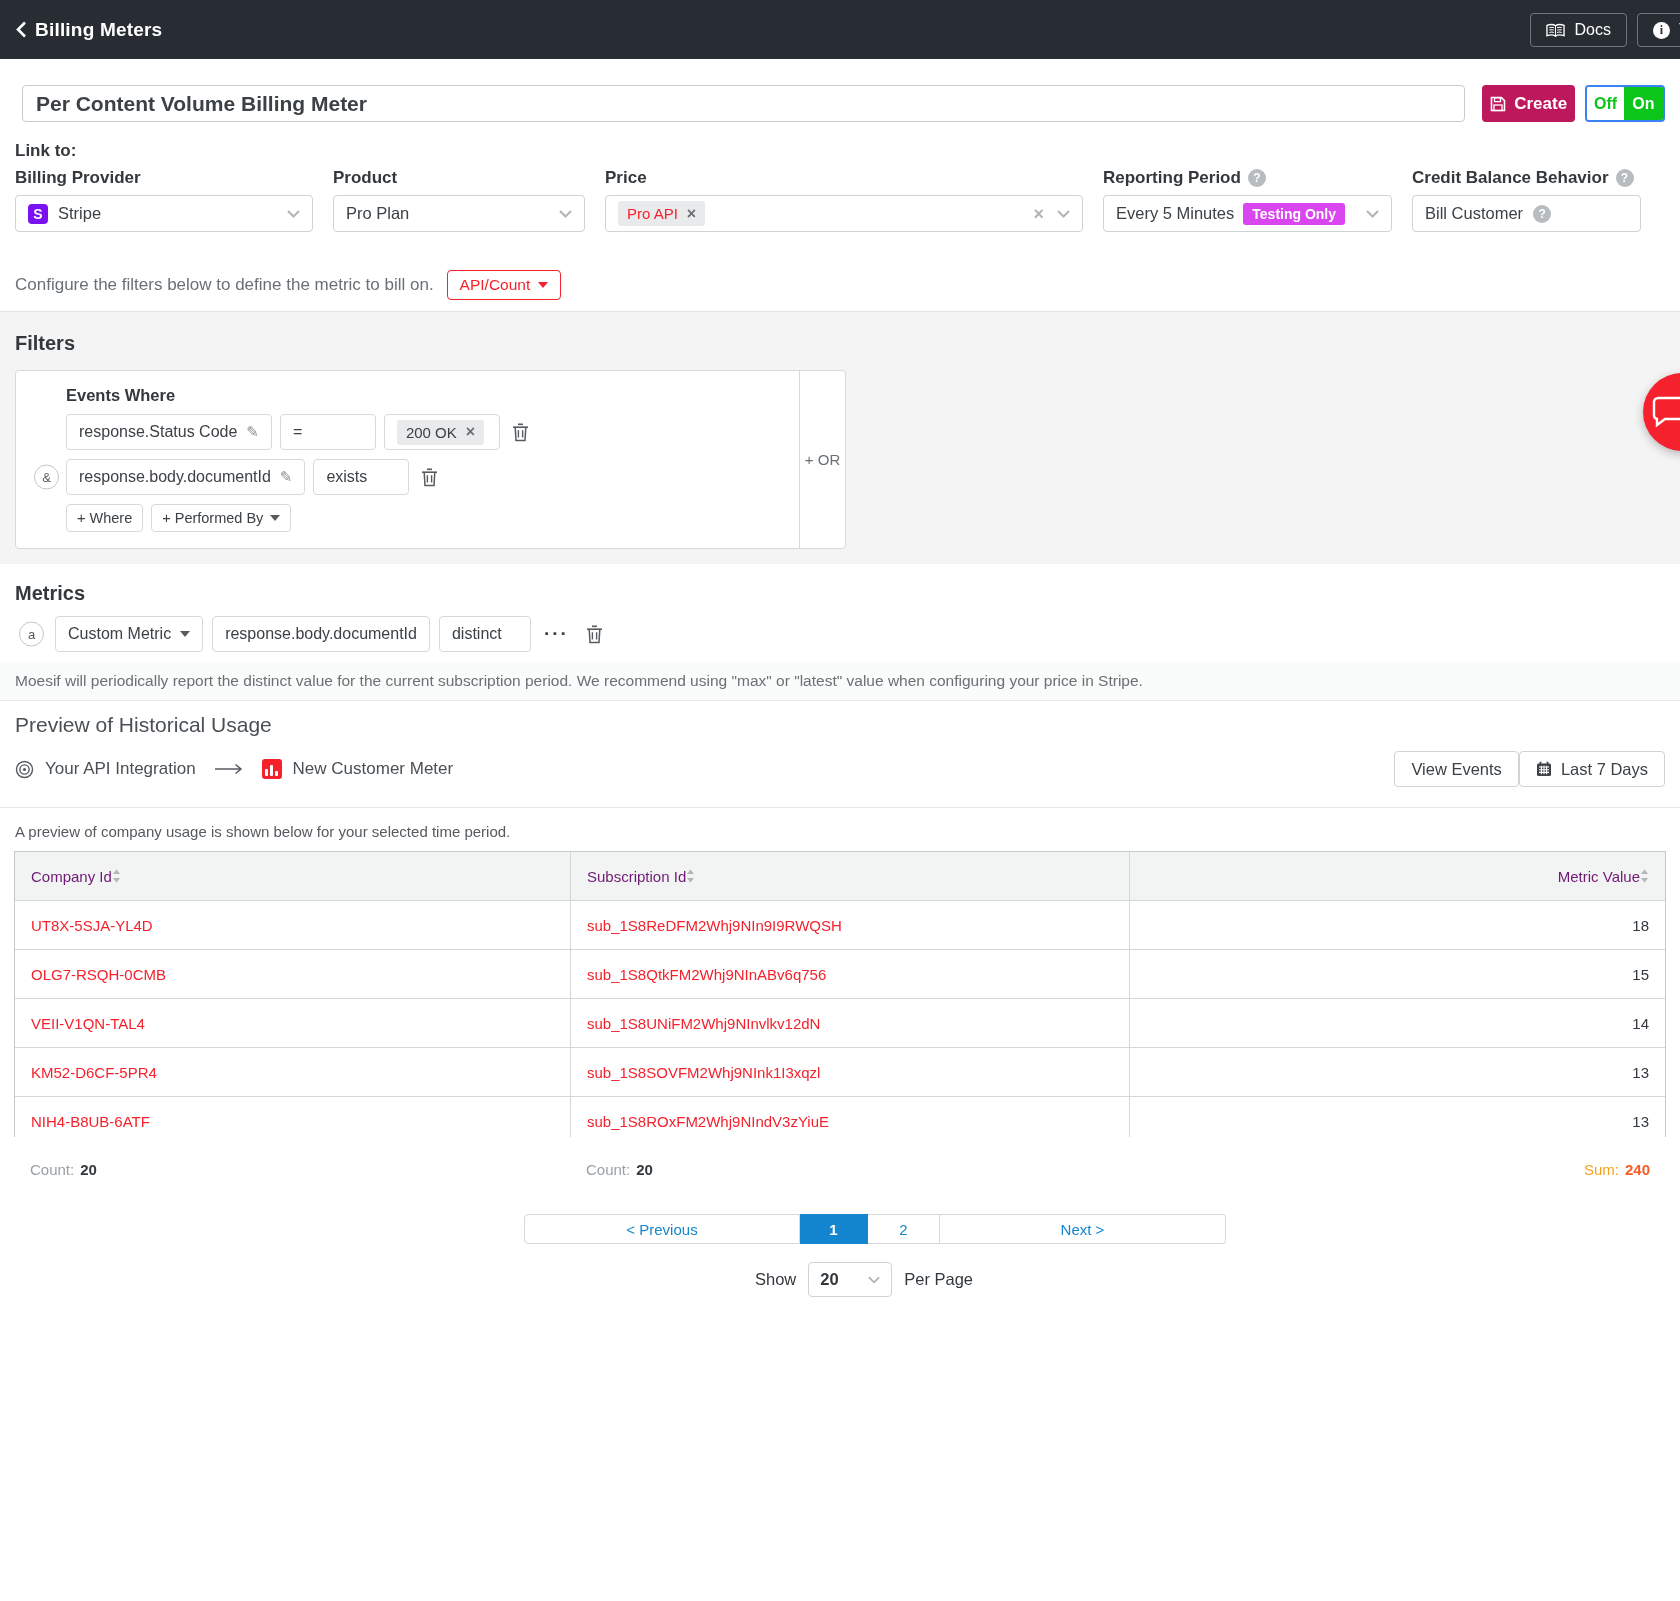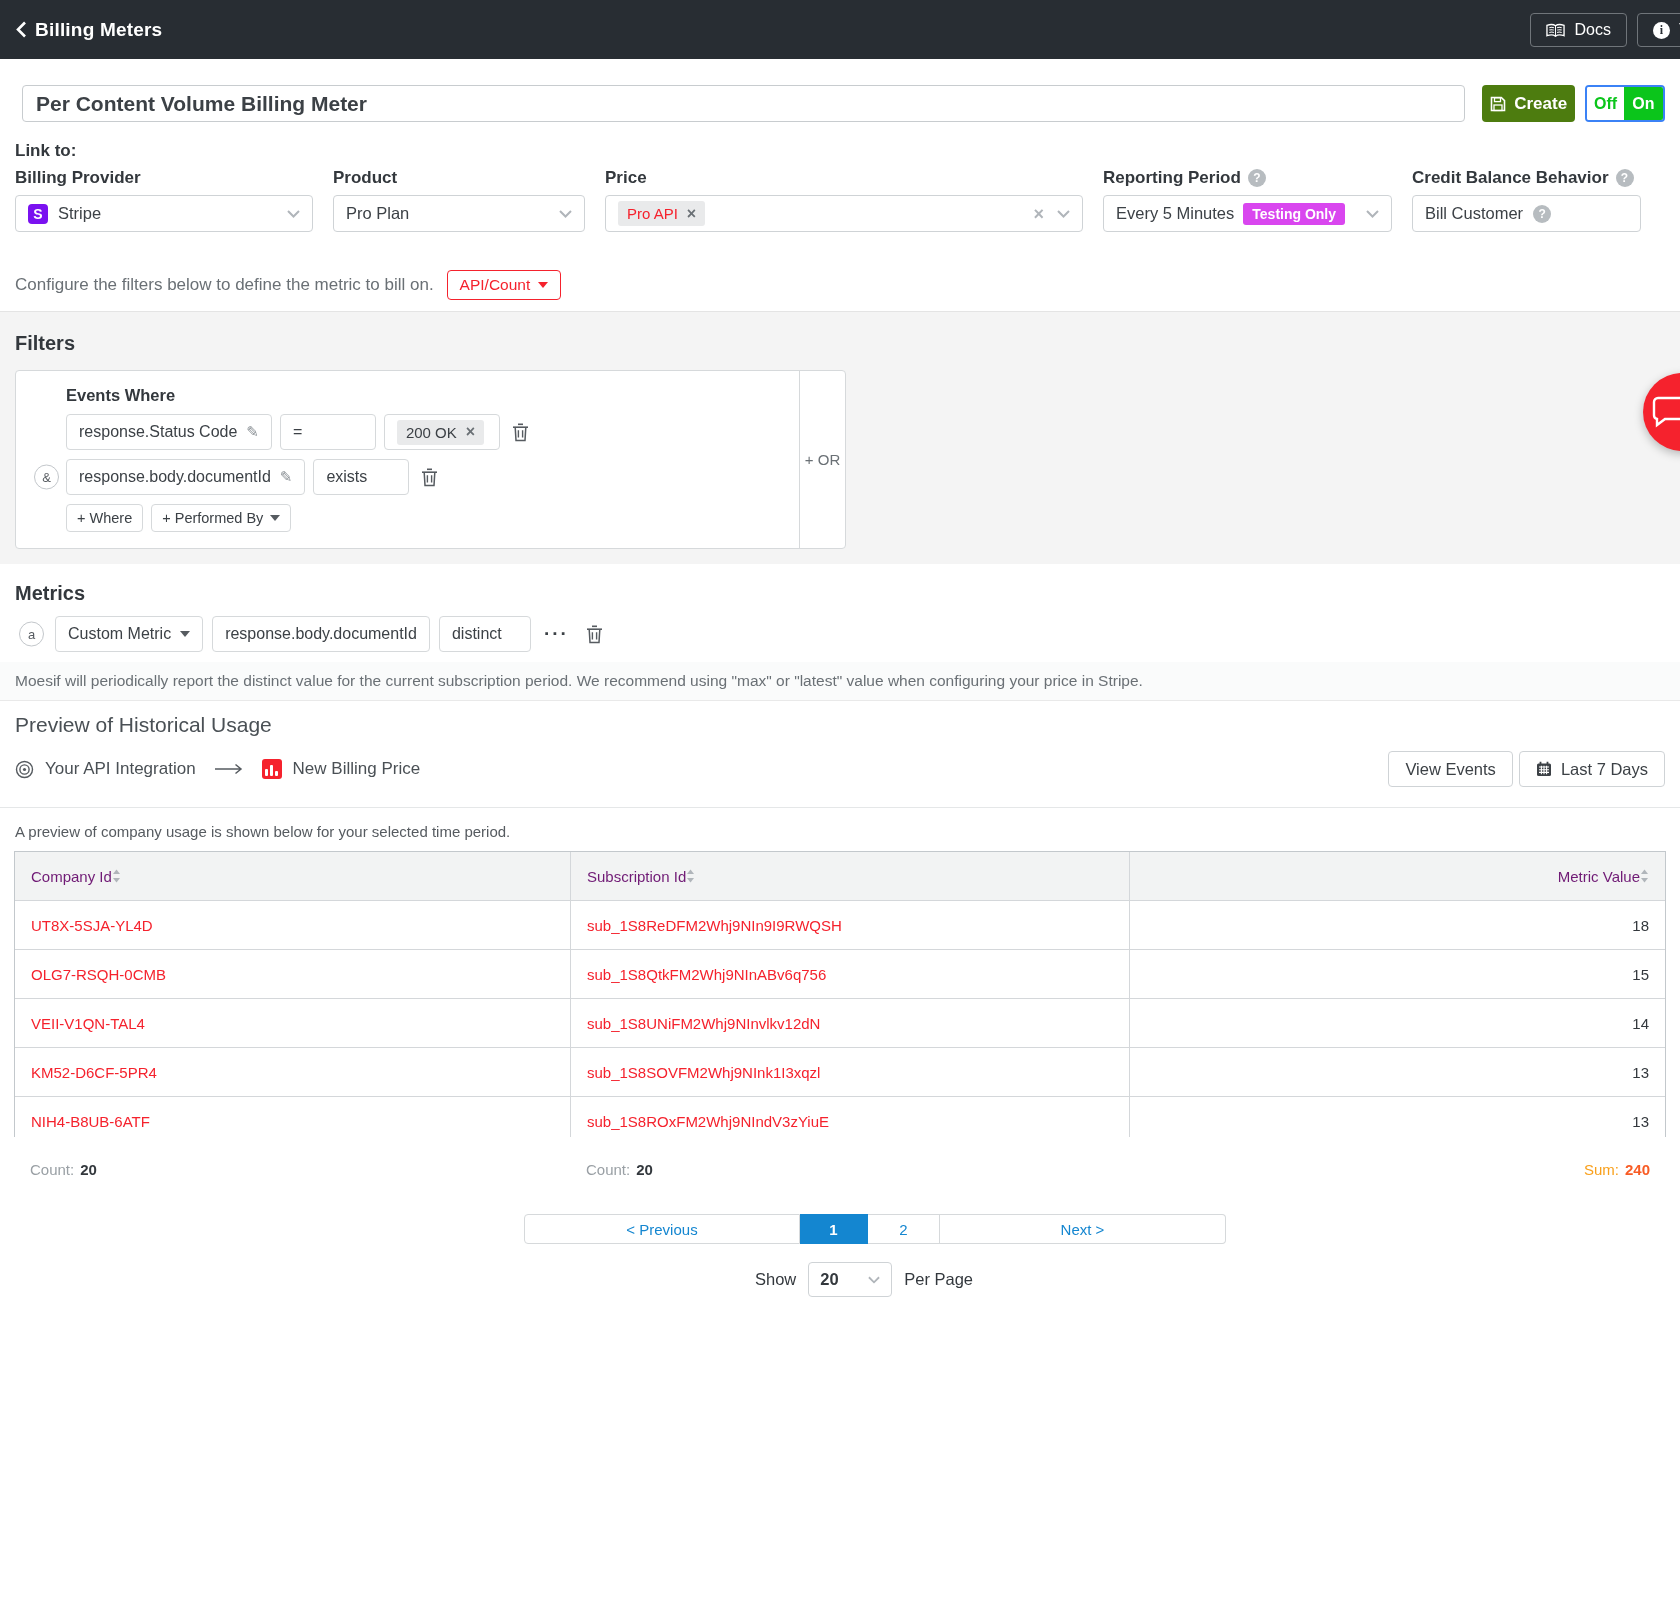--- a/index.html
+++ b/index.html
@@ -14,21 +14,21 @@
   .topbar-actions { position:absolute; right:-46px; top:13px; display:flex; gap:10px; }
   .tb-btn { display:flex; align-items:center; gap:9px; border:1px solid #70757a; border-radius:4px;
             padding:7px 15px; color:#fff; font-size:16px; background:transparent; cursor:pointer; white-space:nowrap; }
   .info-circle { width:17px; height:17px; border-radius:50%; background:#fff; color:#282d33;
                  font-size:12px; font-weight:bold; display:flex; align-items:center; justify-content:center; font-family:"Liberation Serif",serif; }
 
   
   .title-row { display:flex; align-items:center; margin:26px 15px 0 22px; height:37px; }
   .meter-name-input { flex:0 0 1443px; height:37px; border:1px solid #c8cccf; border-radius:4px;
                       font-family:"Liberation Sans",sans-serif; font-size:21px; font-weight:bold; color:#3c4146; padding:0 13px; outline:none; }
-  .create-btn { margin-left:17px; width:100px; height:37px; background:#4d7c0f; border:none; border-radius:4px;
+  .create-btn { margin-left:17px; width:100px; height:37px; background:#be185d; border:none; border-radius:4px;
                 color:#fff; font-size:17px; font-weight:bold; display:flex; align-items:center; justify-content:center; gap:8px; cursor:pointer; }
   .toggle { margin-left:10px; display:flex; height:37px; border:2px solid #3b82f6; border-radius:4px; overflow:hidden; }
   .toggle .seg { display:flex; align-items:center; justify-content:center; font-size:16px; font-weight:bold; cursor:pointer; }
   .toggle .off { width:39px; background:#fff; color:#0bc51b; }
   .toggle .on  { width:42px; background:#0bc51b; color:#fff; }
 
   
   .linkto-label { margin:19px 0 0 15px; font-size:17px; font-weight:bold; color:#33383d; }
   .fields-row { display:flex; margin:7px 0 0 15px; }
   .field { display:flex; flex-direction:column; }
@@ -80,21 +80,21 @@
   .m-row { position:relative; display:flex; align-items:center; gap:9px; margin-top:11px; padding-left:40px; }
   .more-dots { font-size:19px; font-weight:bold; color:#3c4146; letter-spacing:2px; cursor:pointer; padding:0 4px; }
   .note-band { margin-top:10px; background:#fafbfb; border-bottom:1px solid #e9e9e9; padding:10px 15px; font-size:15.5px; color:#6a7075; }
 
   
   .preview-heading { margin:12px 15px 0; font-size:21px; color:#4a5055; }
   .integration-row { display:flex; align-items:center; margin:14px 15px 0; height:36px; }
   .integ-left { display:flex; align-items:center; gap:11px; font-size:17px; color:#4a5055; }
   .meter-icon { width:20px; height:20px; border-radius:3px; background:#f5222d; display:flex; align-items:flex-end; justify-content:center; gap:2px; padding:3px 3px 3px; }
   .meter-icon i { display:block; width:3px; background:#fff; border-radius:1px; }
-  .integ-actions { margin-left:auto; display:flex; gap:6px;border-radius:14px; }
+  .integ-actions { margin-left:auto; display:flex; gap:0;border-radius:14px; }
   .outline-btn { border:1px solid #cfd3d6; border-radius:4px; background:#fff; height:36px; padding:0 16px;
                  font-size:16.5px; color:#3c4146; display:flex; align-items:center; gap:9px; cursor:pointer; }
   .hr { margin-top:20px; border-top:1px solid #e5e7e8; }
   .description { margin:15px 15px 0; font-size:15px; color:#565b60; }
 
   
   .table-clip { margin:11px 0 0 14px; width:1652px; height:286px; overflow:hidden; }
   .usage-table { width:1652px; border:1px solid #c3c8cc; }
   .t-head { display:flex; background:#f2f3f3; border-bottom:1px solid #d4d7da; height:49px; }
   .t-row { display:flex; height:49px; border-bottom:1px solid #d4d7da; background:#fff; }
@@ -334,21 +334,21 @@
       </svg>
       <span>Your API Integration</span>
       <svg width="30" height="12" viewBox="0 0 30 12" style="margin:0 7px;">
         <path d="M1 6 h25 M21.5 1.5 L27 6 L21.5 10.5" fill="none" stroke="#565b60" stroke-width="1.5"></path>
       </svg>
       <span class="meter-icon">
         <i style="height:7px;"></i>
           <i style="height:11px;"></i>
           <i style="height:5px;"></i>
       </span>
-      <span>New Billing Price</span>
+      <span>New Customer Meter</span>
     </div>
     <div class="integ-actions">
       <button class="outline-btn">View Events</button>
       <button class="outline-btn">
         <svg width="16" height="16" viewBox="0 0 16 16">
           <rect x="1" y="2.5" width="14" height="12.5" rx="1.5" fill="#3c4146"></rect>
           <path d="M4.5 0.8 v3 M11.5 0.8 v3" stroke="#3c4146" stroke-width="1.8"></path>
           <path d="M3 6 h10 M3 8.7 h10 M3 11.4 h10" stroke="#fff" stroke-width="1.1"></path>
           <path d="M5.4 4.8 v8.5 M8 4.8 v8.5 M10.6 4.8 v8.5" stroke="#fff" stroke-width="1.1"></path>
         </svg>

